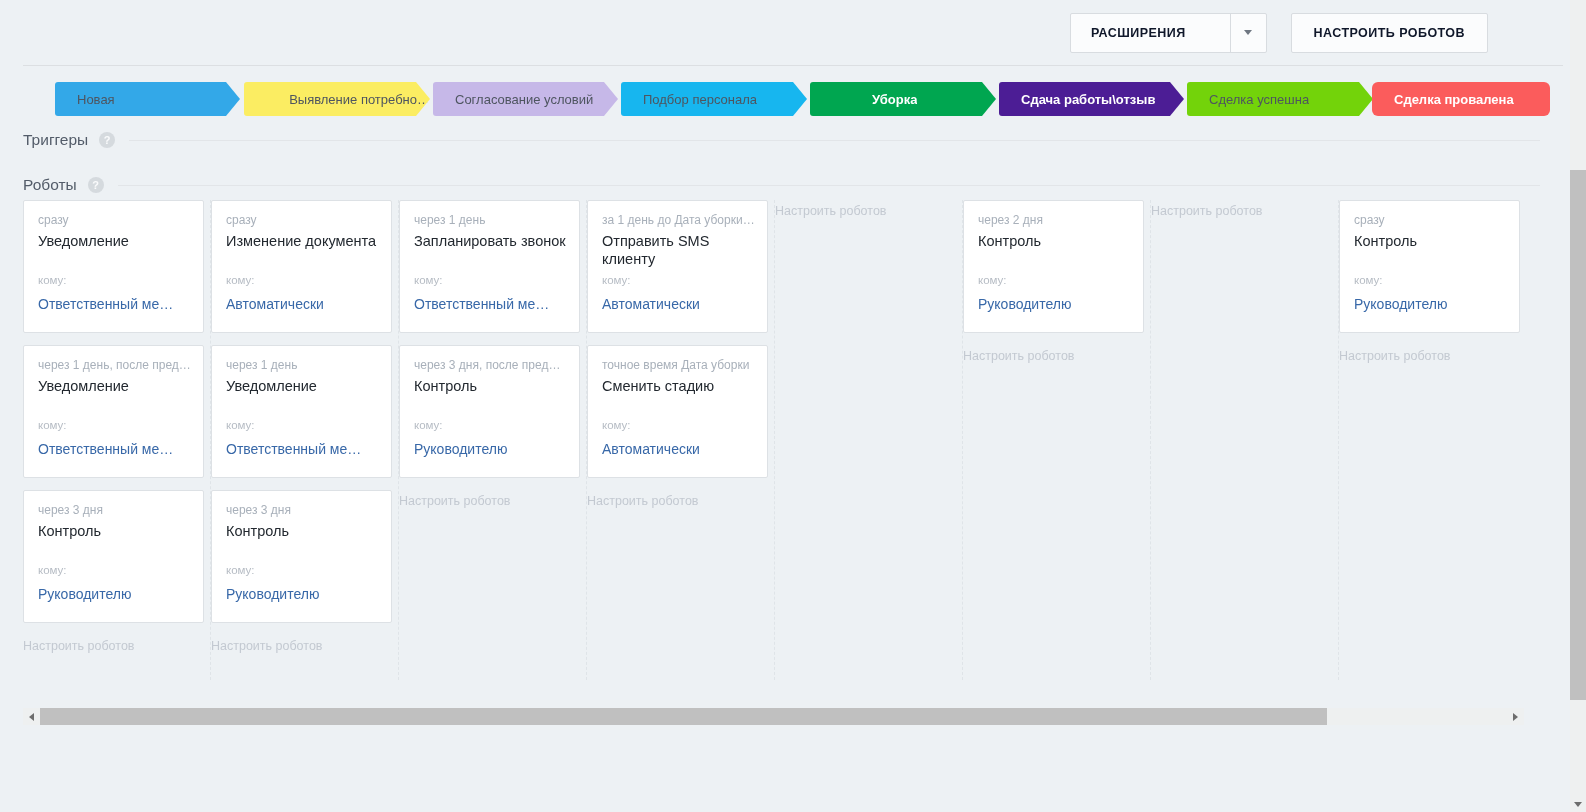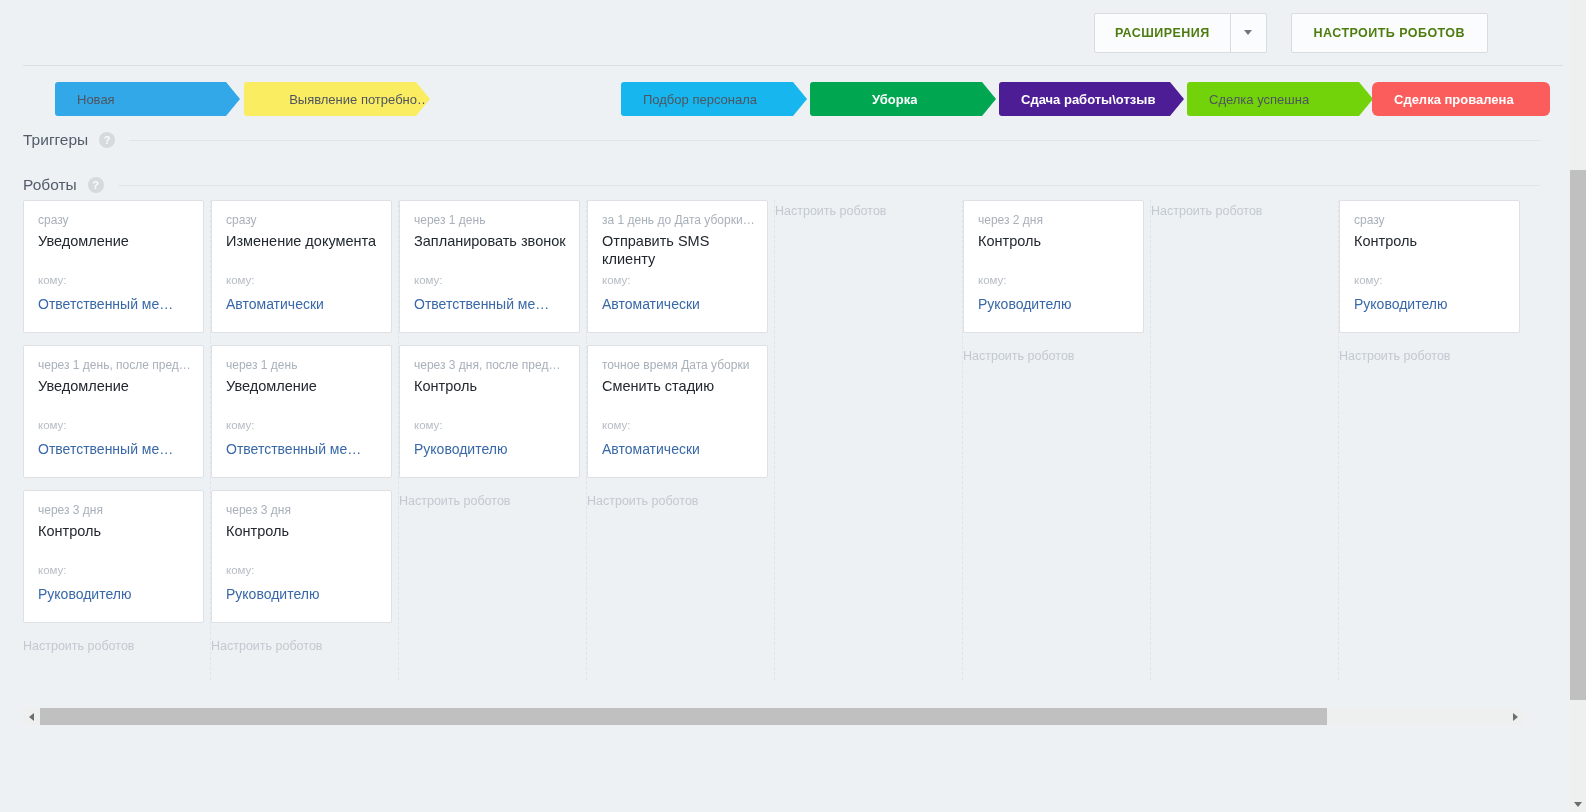--- a/index.html
+++ b/index.html
@@ -17,26 +17,27 @@
     box-sizing:border-box;
     display:flex;justify-content:flex-end;align-items:center;
     padding-right:72px;
   }
   .btn{
     height:40px;
     background:#fbfcfd;
     border:1px solid #d8dce0;
     border-radius:2px;
     display:flex;align-items:center;
-    color:#4d7c0f;
+    color:#0f172a;
     font-size:12.5px;
     font-weight:bold;
     letter-spacing:.45px;
     box-sizing:border-box;
     cursor:pointer;
+    gap:24px;
   }
   #ext-btn{margin-right:24px;}
   #ext-btn .lbl{padding:0 20px;white-space:nowrap;}
   #ext-split{
     width:35px;height:100%;
     border-left:1px solid #d8dce0;
     display:flex;align-items:center;justify-content:center;
   }
   .caret{
     width:0;height:0;
@@ -204,20 +205,23 @@
   <div class="btn" id="robots-btn">НАСТРОИТЬ РОБОТОВ</div>
 </div>
 <div id="top-divider"></div>
 
 <div id="stages">
     <div class="stage arrow light" style="left: 23px; width: 185px; background: rgb(51, 168, 232);">
       <span class="stage-label">Новая</span>
     </div>
     <div class="stage arrow light" style="left: 212px; width: 186px; background: rgb(251, 237, 98); justify-content: flex-end;">
       <span class="stage-label">Выявление потребно…</span>
+    </div>
+    <div class="stage arrow light" style="left: 401px; width: 185px; background: rgb(198, 184, 232);">
+      <span class="stage-label">Согласование условий</span>
     </div>
     <div class="stage arrow light" style="left: 589px; width: 186px; background: rgb(23, 182, 239);">
       <span class="stage-label">Подбор персонала</span>
     </div>
     <div class="stage arrow dark" style="left: 778px; width: 186px; background: rgb(0, 166, 80); padding-left: 40px;">
       <span class="stage-label">Уборка</span>
     </div>
     <div class="stage arrow dark" style="left: 967px; width: 185px; background: #4c1d95;">
       <span class="stage-label">Сдача работы\отзыв</span>
     </div>

